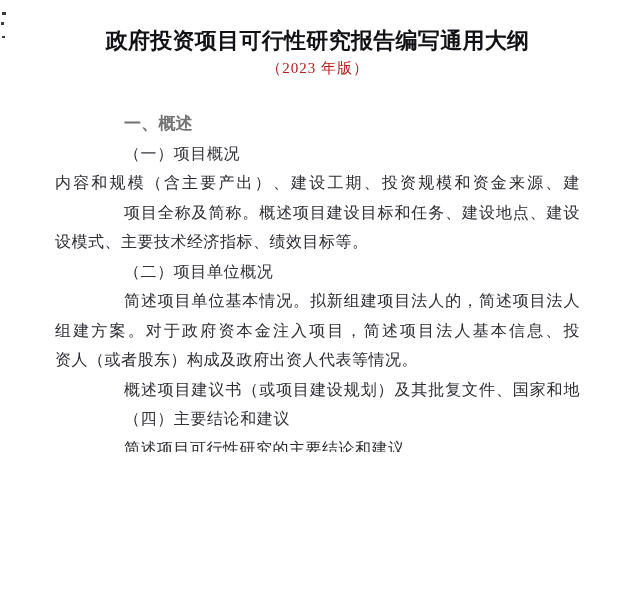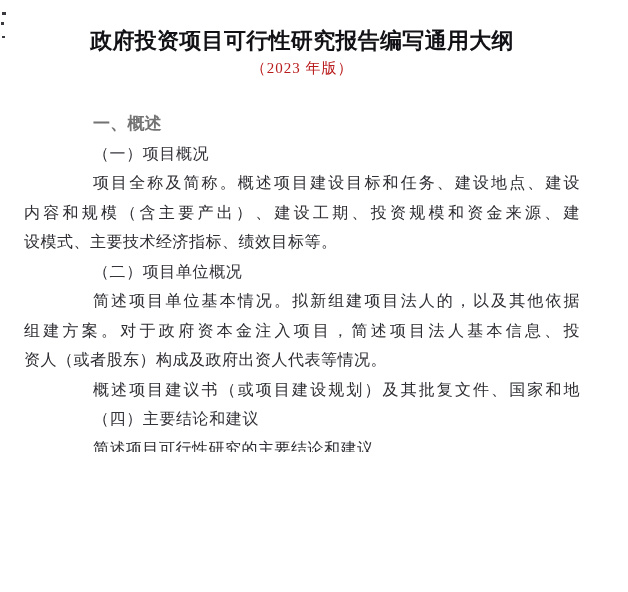--- a/index.html
+++ b/index.html
@@ -3,21 +3,21 @@
 <meta charset="utf-8">
 <style>
   html, body { margin: 0; padding: 0; background: #ffffff; }
   .page {
     position: relative;
     width: 628px;
     height: 452px;
     background: #ffffff;
     overflow: hidden;
     box-sizing: border-box;
-    padding: 0 48px 0 24px;
+    padding: 0 48px 0 55px;
     font-family: "Liberation Serif", "DejaVu Serif", serif;
     color: #2d2d33;
   }
   .doc-title {
     margin-top: 27px;
     text-align: center;
     font-family: "Liberation Sans", "DejaVu Sans", sans-serif;
     font-weight: bold;
     font-size: 22px;
     line-height: 28px;
@@ -68,25 +68,25 @@
   <div class="speck speck1"></div>
   <div class="speck speck2"></div>
   <div class="speck speck3"></div>
 
   <div class="doc-title">政府投资项目可行性研究报告编写通用大纲</div>
   <div class="doc-subtitle">（2023 年版）</div>
 
   <div class="lines">
     <div class="line h1">一、概述</div>
     <div class="line h2">（一）项目概况</div>
+    <div class="line pj">内容和规模（含主要产出）、建设工期、投资规模和资金来源、建</div>
     <div class="line pf pj">项目全称及简称。概述项目建设目标和任务、建设地点、建设</div>
-    <div class="line pj">内容和规模（含主要产出）、建设工期、投资规模和资金来源、建</div>
     <div class="line">设模式、主要技术经济指标、绩效目标等。</div>
     <div class="line h2">（二）项目单位概况</div>
-    <div class="line pf pj">简述项目单位基本情况。拟新组建项目法人的，以及其他依据</div>
+    <div class="line pf pj">简述项目单位基本情况。拟新组建项目法人的，简述项目法人</div>
     <div class="line pj">组建方案。对于政府资本金注入项目，简述项目法人基本信息、投</div>
     <div class="line">资人（或者股东）构成及政府出资人代表等情况。</div>
     <div class="line pf pj">概述项目建议书（或项目建设规划）及其批复文件、国家和地</div>
     <div class="line h2">（四）主要结论和建议</div>
     <div class="line pf">简述项目可行性研究的主要结论和建议。</div>
     <div class="line h1">二、项目建设背景和必要性</div>
   </div>
 </div>
 
 </body></html>

